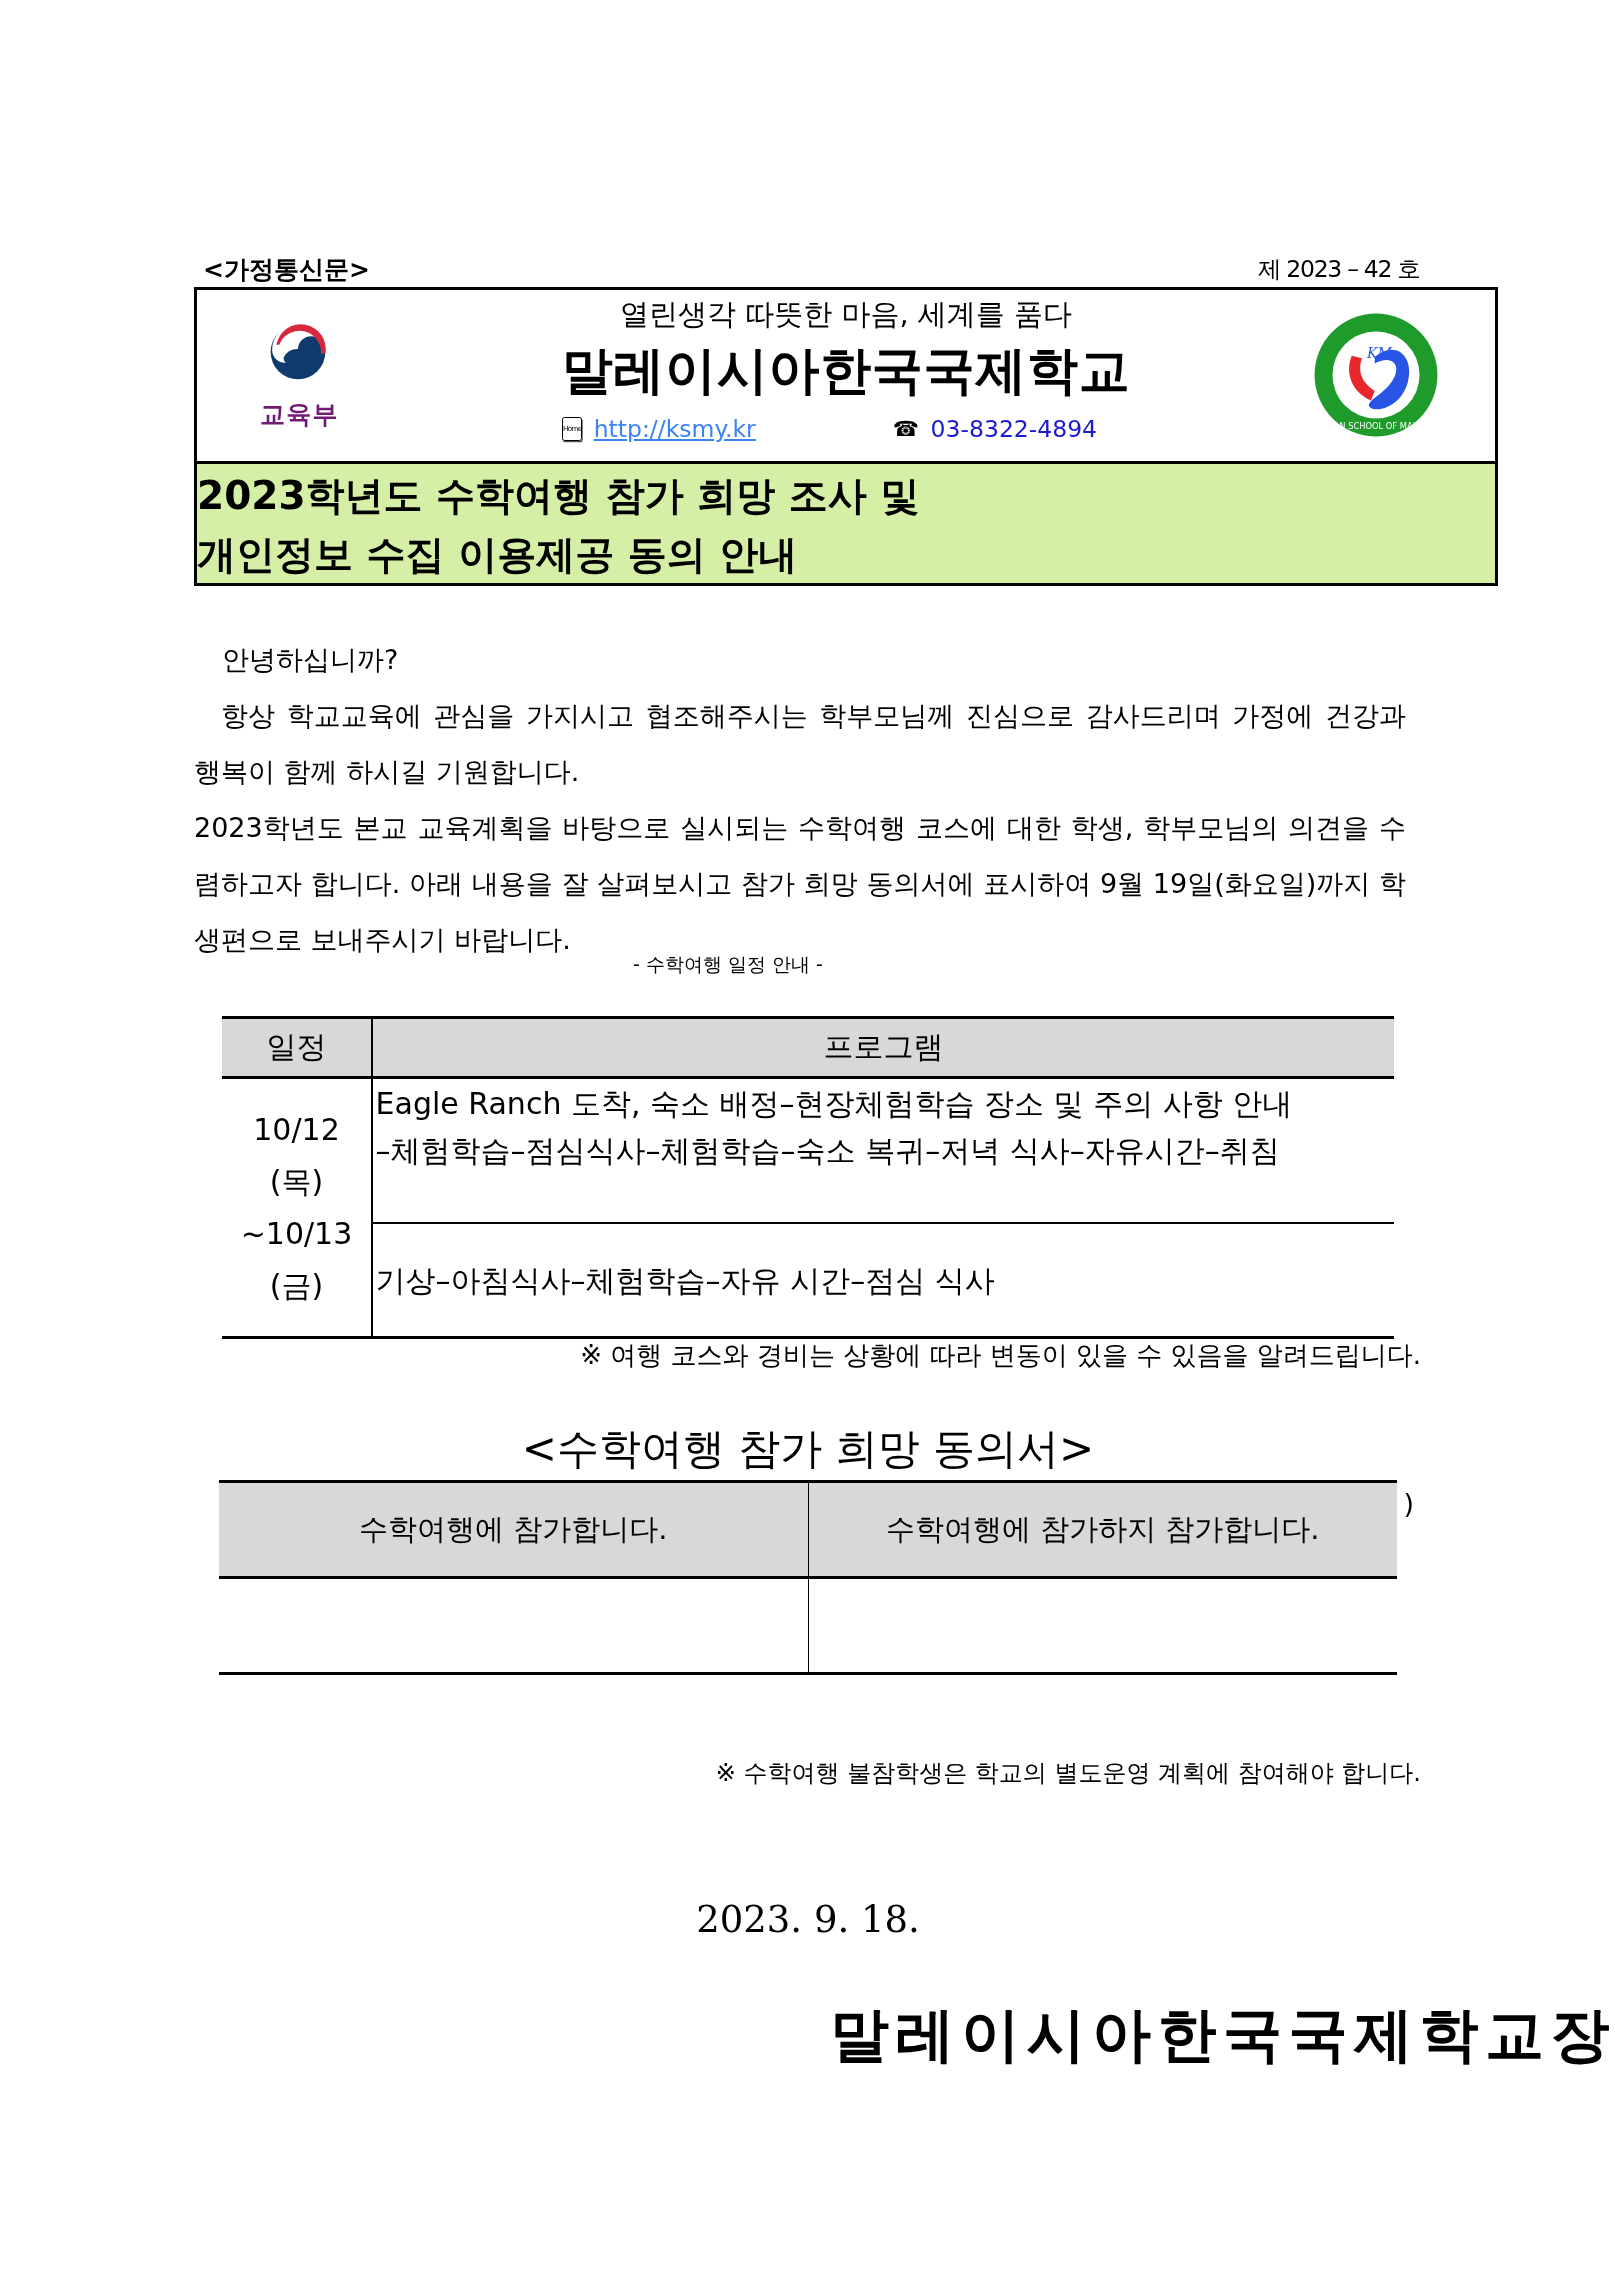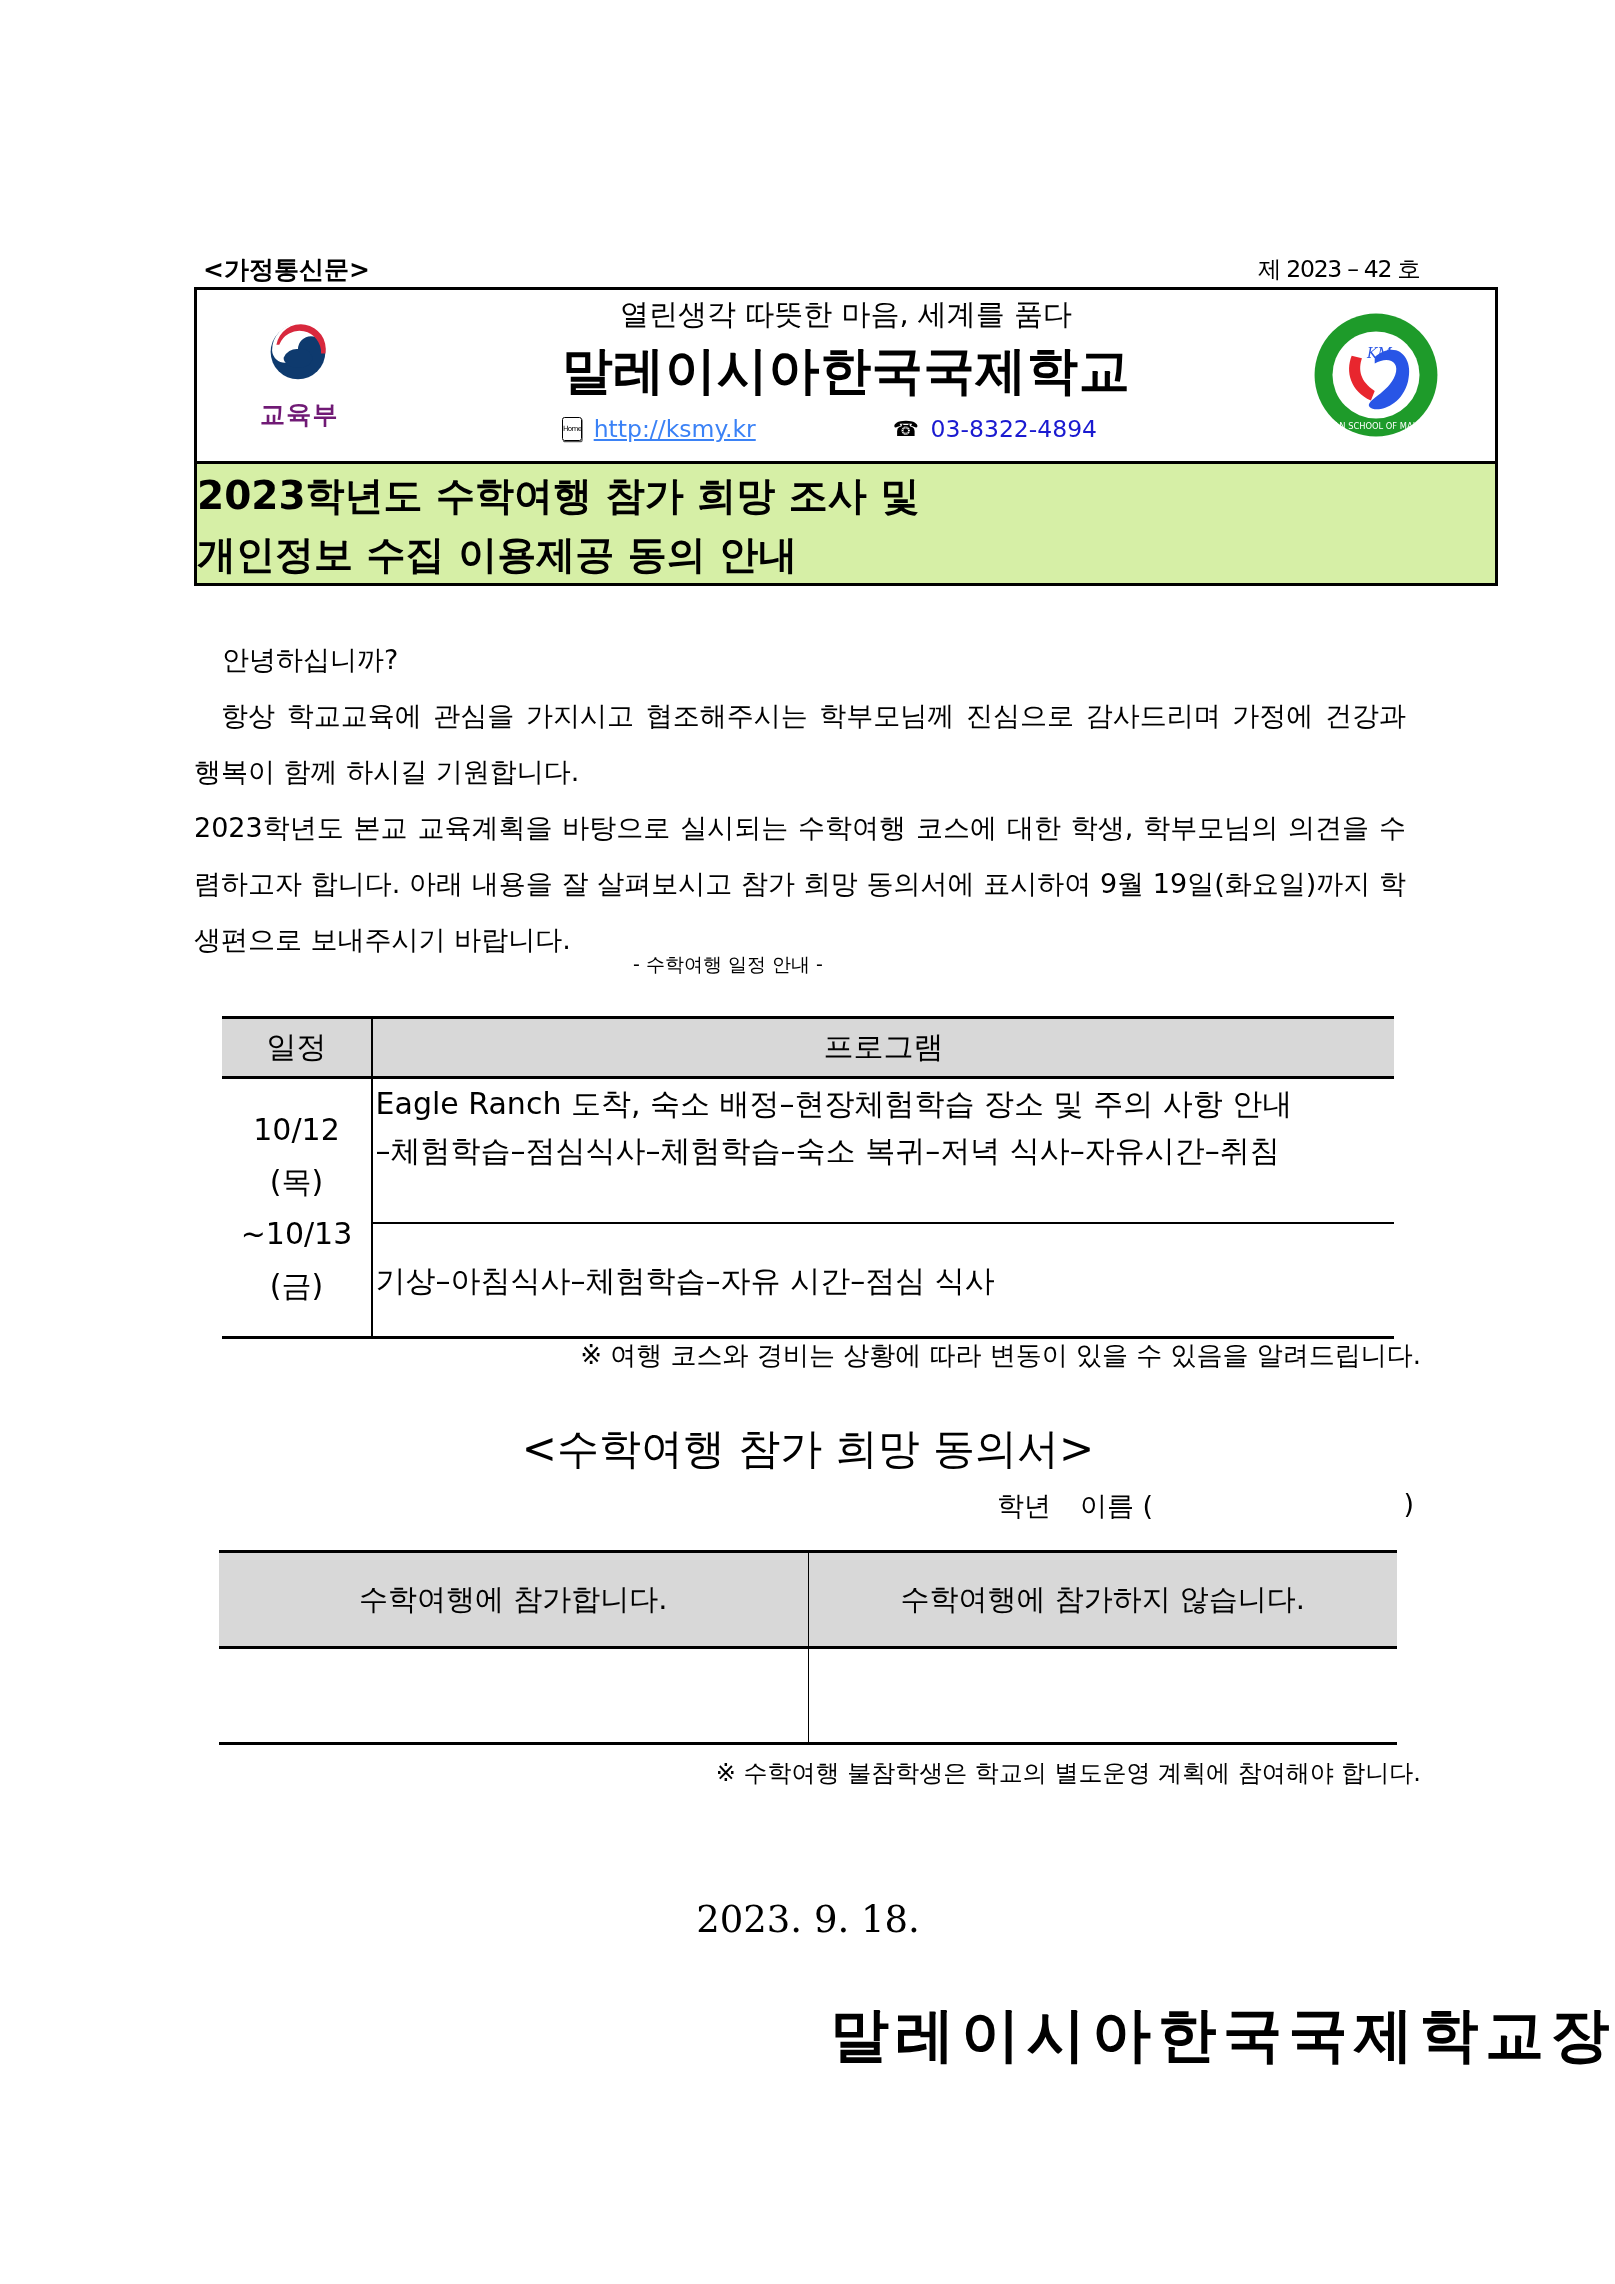--- a/index.html
+++ b/index.html
@@ -57,21 +57,21 @@
   .row1 td.prog-cell { height: 141px; border-bottom: 2px solid #000; vertical-align: top; }
   .row2 td.prog-cell { height: 110px; }
   .date-cell { line-height: 52px; border-bottom: 3.3px solid #000; }
   .last-row td { border-bottom: 3.3px solid #000; }
 
   .note1 { left: 0; width: 1421px; text-align: right; top: 1338px; font-size: 26px; }
   .consent-title { left: 0; width: 1616px; top: 1421px; text-align: center; font-size: 42px; }
   .name-line { left: 997px; top: 1488px; font-size: 27px; display: flex; width: 417px; }
   .name-line .paren-close { margin-left: auto; }
 
-  .consent-table { left: 219px; top: 1550px; width: 1178px; border-collapse: collapse; font-size: 29px; }
+  .consent-table { left: 219px; top: 1480px; width: 1178px; border-collapse: collapse; font-size: 29px; }
   .consent-table th {
     background: #d8d8d8; font-weight: normal; height: 91px; width: 50%;
     border-top: 3.3px solid #000; border-bottom: 3.3px solid #000;
   }
   .consent-table th:first-child, .consent-table td:first-child { border-right: 1.3px solid #000; }
   .consent-table td { height: 91px; border-bottom: 3.3px solid #000; }
 
   .note2 { left: 0; width: 1421px; text-align: right; top: 1757px; font-size: 24px; }
   .date { left: 0; width: 1616px; text-align: center; top: 1898px; font-size: 37px; font-family: "DejaVu Serif", "Liberation Serif", serif; }
   .principal { left: 0; width: 1616px; text-align: right; top: 1996px; font-size: 59px; font-weight: bold; letter-spacing: 6.5px; }
@@ -158,21 +158,21 @@
 <div class="abs name-line">
   <span>학년</span>
   <span style="margin-left: 29px;">이름 (</span>
   <span class="paren-close">)</span>
 </div>
 
 <table class="abs consent-table">
   <tbody>
       <tr>
     <th>수학여행에 참가합니다.</th>
-    <th>수학여행에 참가하지 않습니다.</th>
+    <th>수학여행에 참가하지 참가합니다.</th>
   </tr>
   <tr>
     <td></td>
     <td></td>
   </tr>
 </tbody>
   </table>
 
 <div class="abs note2">※ 수학여행 불참학생은 학교의 별도운영 계획에 참여해야 합니다.</div>
 

